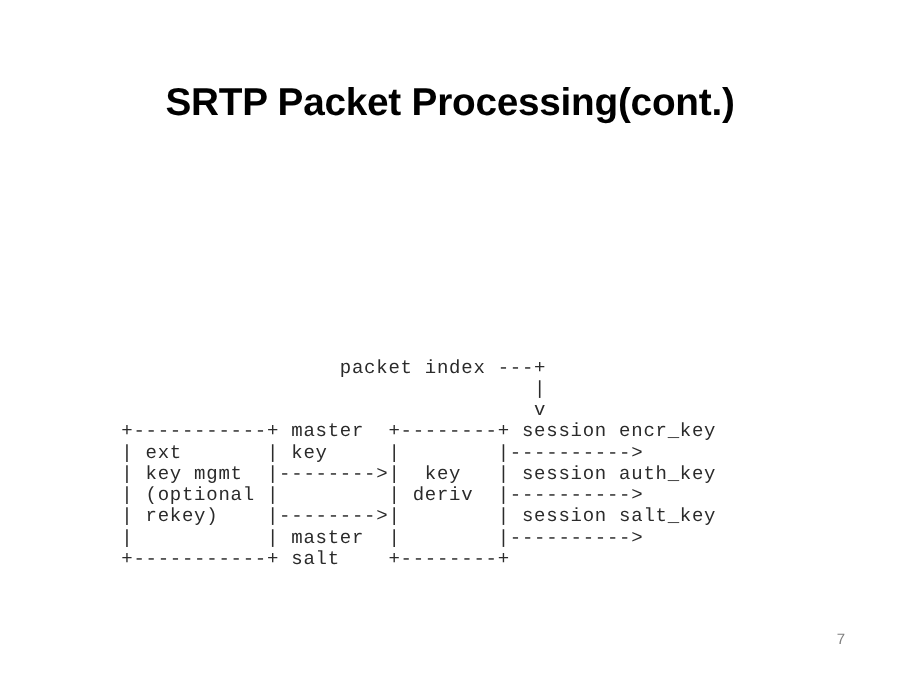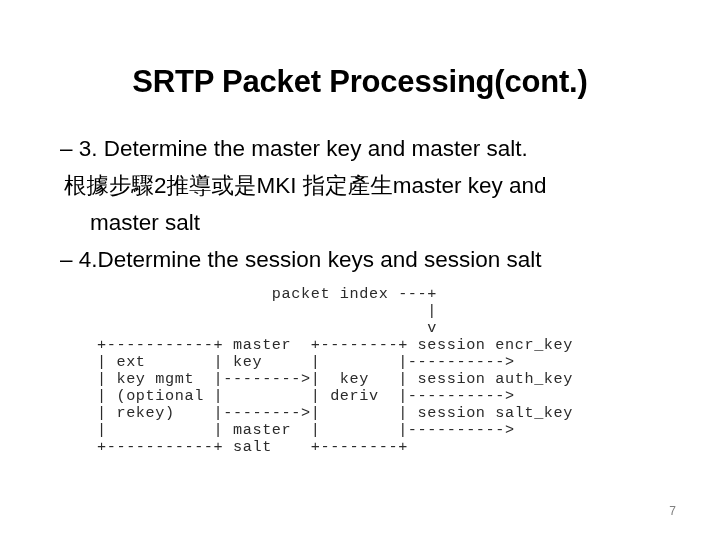--- a/index.html
+++ b/index.html
@@ -80,26 +80,20 @@
     color: #808080;
   }
 </style>
 </head>
 <body>
 
 <div class="slide">
 
   <div class="slide-title">SRTP Packet Processing(cont.)</div>
 
-  <div class="body-block">
-    <div class="body-line lvl1">– 3. Determine the master key and master salt.</div>
-    <div class="body-line cjk">根據步驟2推導或是MKI 指定產生master key and</div>
-    <div class="body-line wrap">master salt</div>
-    <div class="body-line lvl1">– 4.Determine the session keys and session salt</div>
-  </div>
 
   <pre class="ascii-art">                  packet index ---+
                                   |
                                   v
 +-----------+ master  +--------+ session encr_key
 | ext       | key     |        |----------&gt;
 | key mgmt  |--------&gt;|  key   | session auth_key
 | (optional |         | deriv  |----------&gt;
 | rekey)    |--------&gt;|        | session salt_key
 |           | master  |        |----------&gt;

